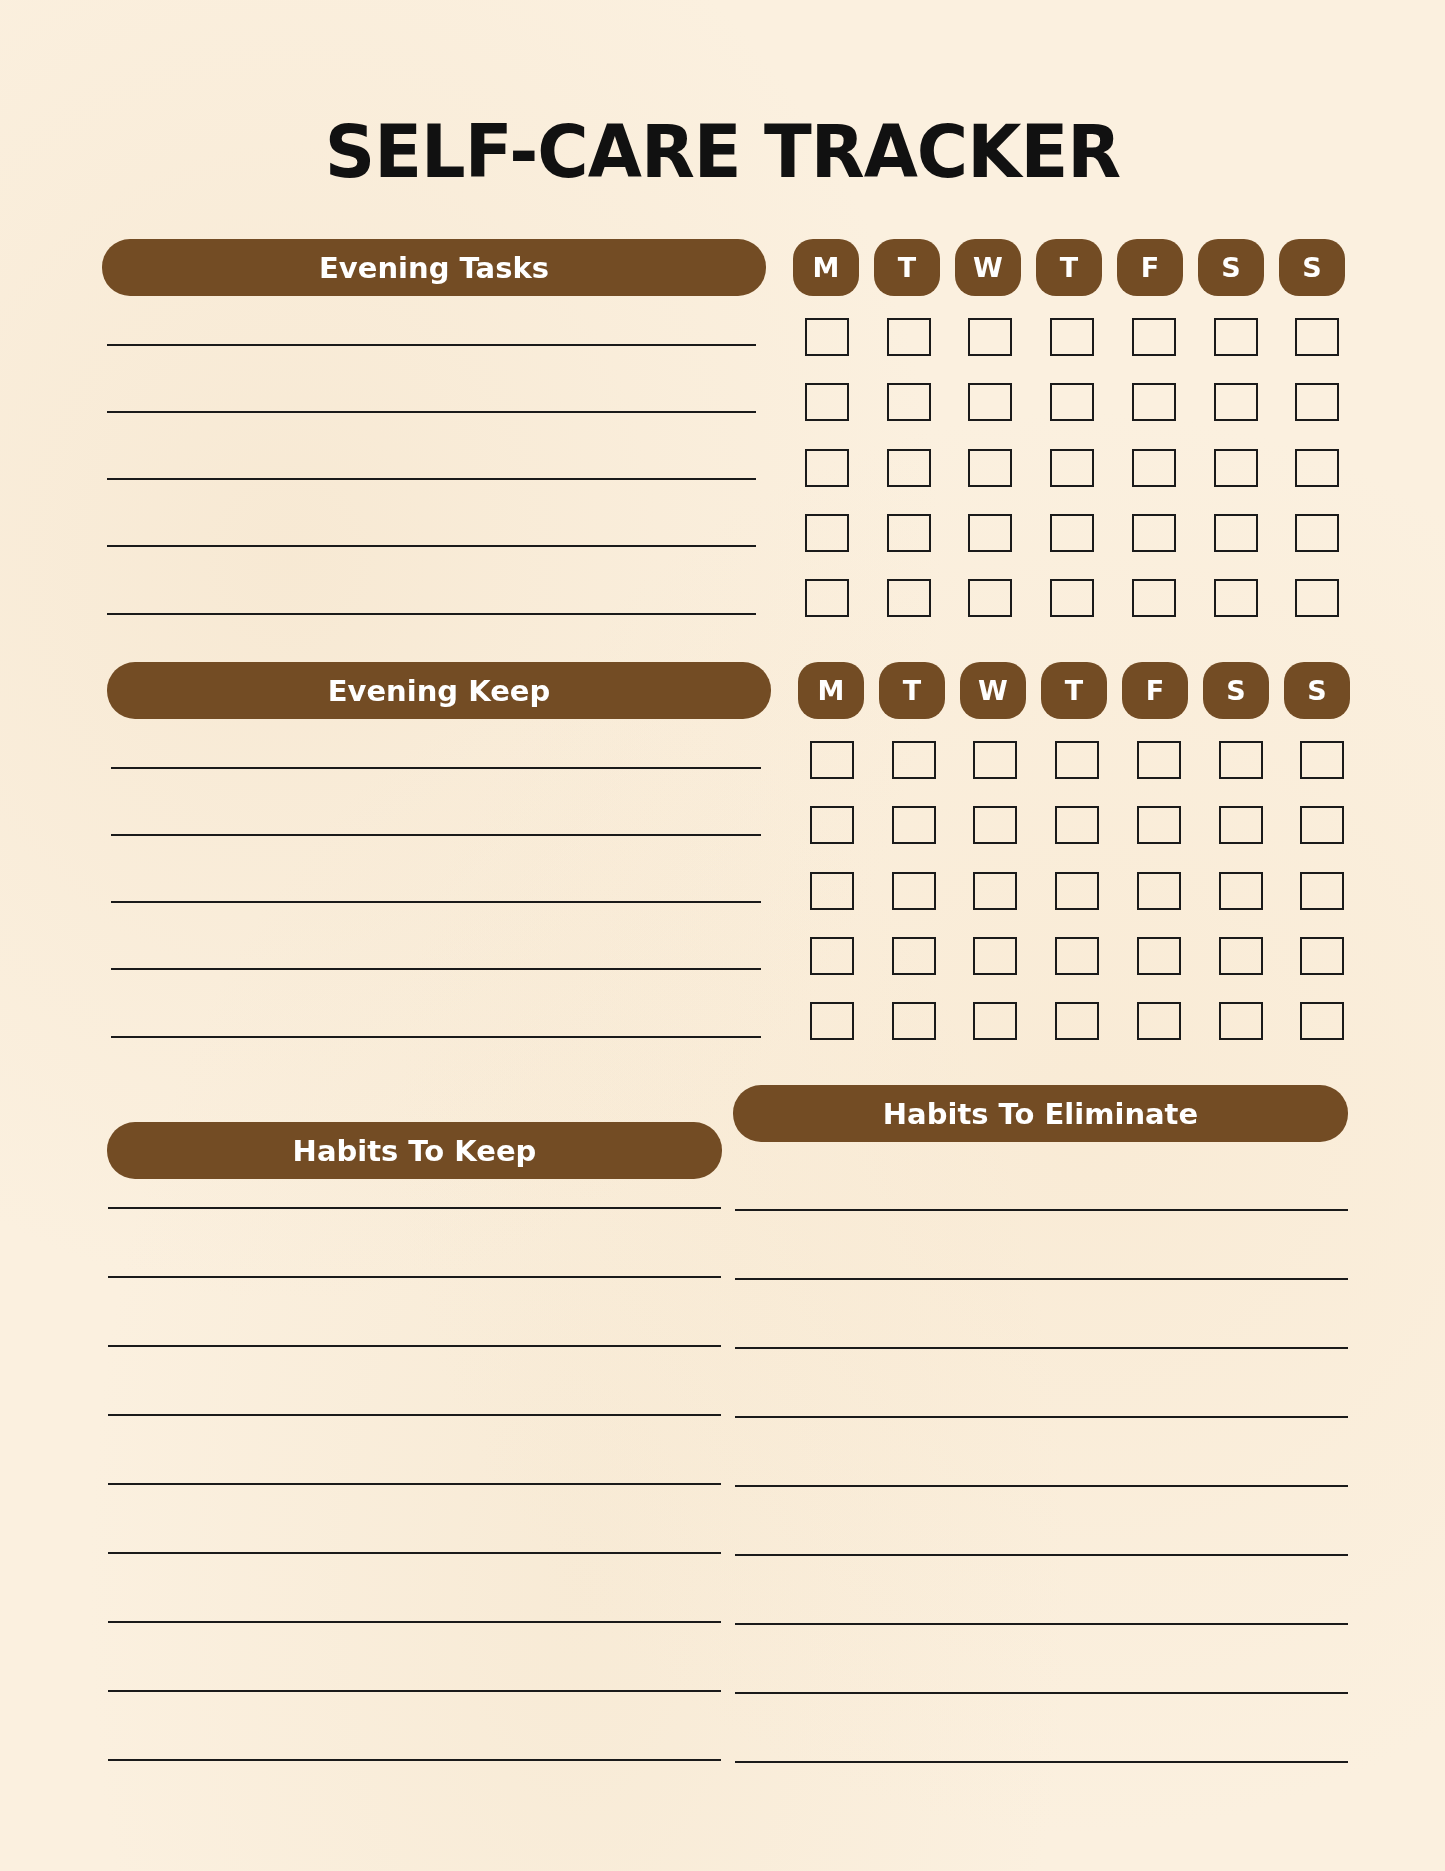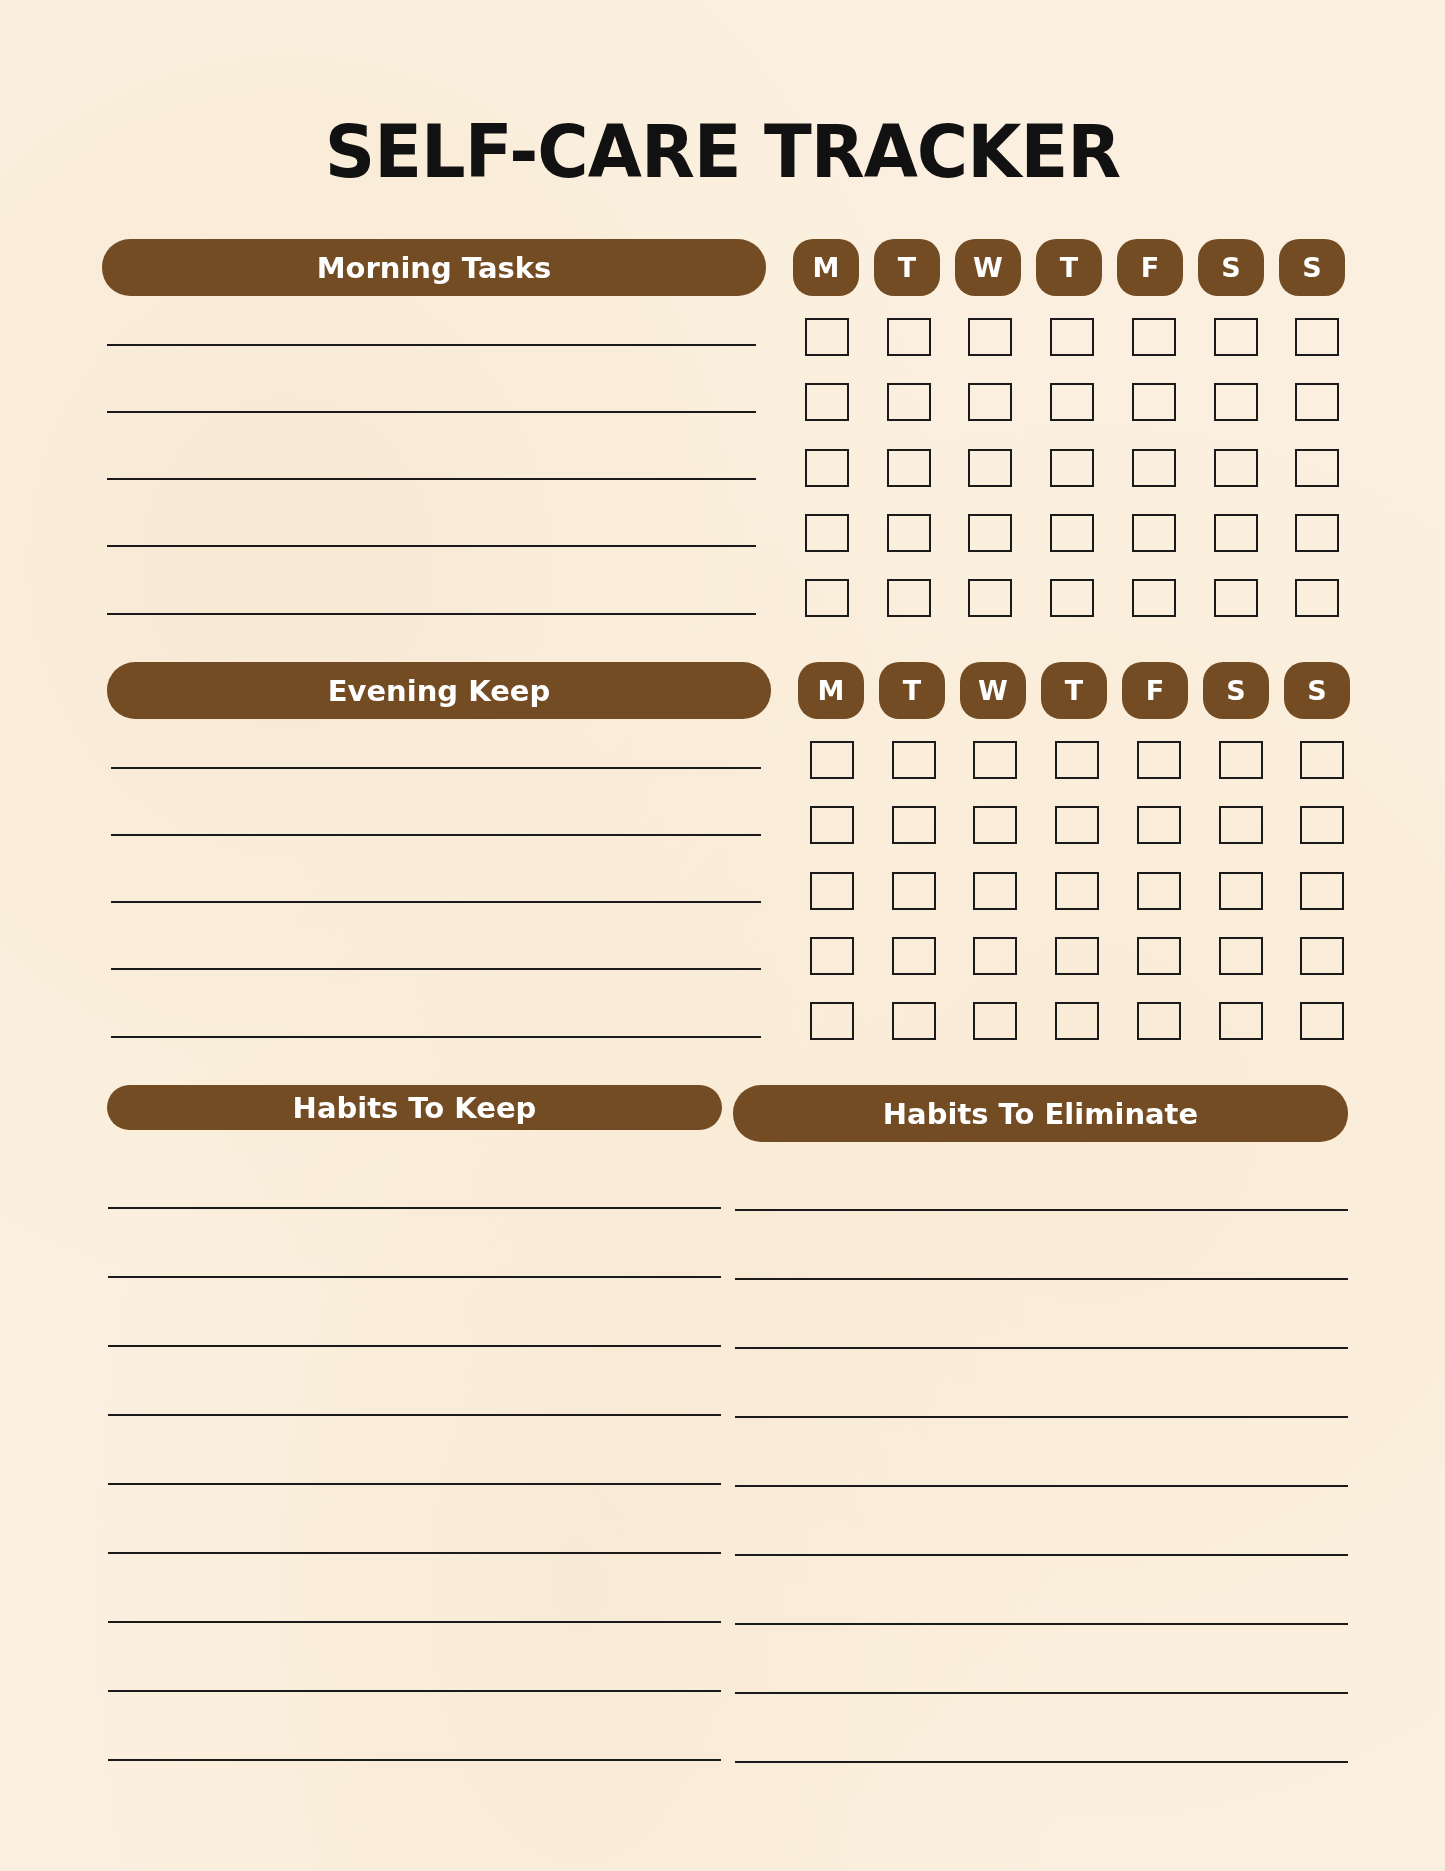--- a/index.html
+++ b/index.html
@@ -36,21 +36,21 @@
     .cb {
       position: absolute; width: 40px; height: 34px; border: 2px solid #1a1a1a;
       box-sizing: content-box; background: transparent; cursor: pointer;
     }
   </style>
 </head>
 <body>
 
 <div class="title">SELF-CARE TRACKER</div>
 
-<div class="bar" style="left:102px; top:239px; width:664px; height:57px;">Morning Tasks</div>
+<div class="bar" style="left:102px; top:239px; width:664px; height:57px;">Evening Tasks</div>
 
 <div>
   <div class="day" style="left:793px; top:239px;">M</div>
   <div class="day" style="left:874px; top:239px;">T</div>
   <div class="day" style="left:955px; top:239px;">W</div>
   <div class="day" style="left:1036px; top:239px;">T</div>
   <div class="day" style="left:1117px; top:239px;">F</div>
   <div class="day" style="left:1198px; top:239px;">S</div>
   <div class="day" style="left:1279px; top:239px;">S</div>
 </div>
@@ -152,21 +152,21 @@
     <div class="cb" style="left: 1300.2px; top: 936.9px;"></div>
     <div class="cb" style="left: 810px; top: 1002.2px;"></div>
     <div class="cb" style="left: 891.7px; top: 1002.2px;"></div>
     <div class="cb" style="left: 973.4px; top: 1002.2px;"></div>
     <div class="cb" style="left: 1055.1px; top: 1002.2px;"></div>
     <div class="cb" style="left: 1136.8px; top: 1002.2px;"></div>
     <div class="cb" style="left: 1218.5px; top: 1002.2px;"></div>
     <div class="cb" style="left: 1300.2px; top: 1002.2px;"></div>
   </div>
 
-<div class="bar" style="left:107px; top:1085px; width:615px; height:45px;">Habits To Keep</div>
+<div class="bar" style="left:107px; top:1122px; width:615px; height:57px;">Habits To Keep</div>
 <div class="bar" style="left:733px; top:1085px; width:615px; height:57px;">Habits To Eliminate</div>
 
 <div>
   <div class="line" style="left:108px; top:1207px; width:613px;"></div>
   <div class="line" style="left:108px; top:1276px; width:613px;"></div>
   <div class="line" style="left:108px; top:1345px; width:613px;"></div>
   <div class="line" style="left:108px; top:1414px; width:613px;"></div>
   <div class="line" style="left:108px; top:1483px; width:613px;"></div>
   <div class="line" style="left:108px; top:1552px; width:613px;"></div>
   <div class="line" style="left:108px; top:1621px; width:613px;"></div>

